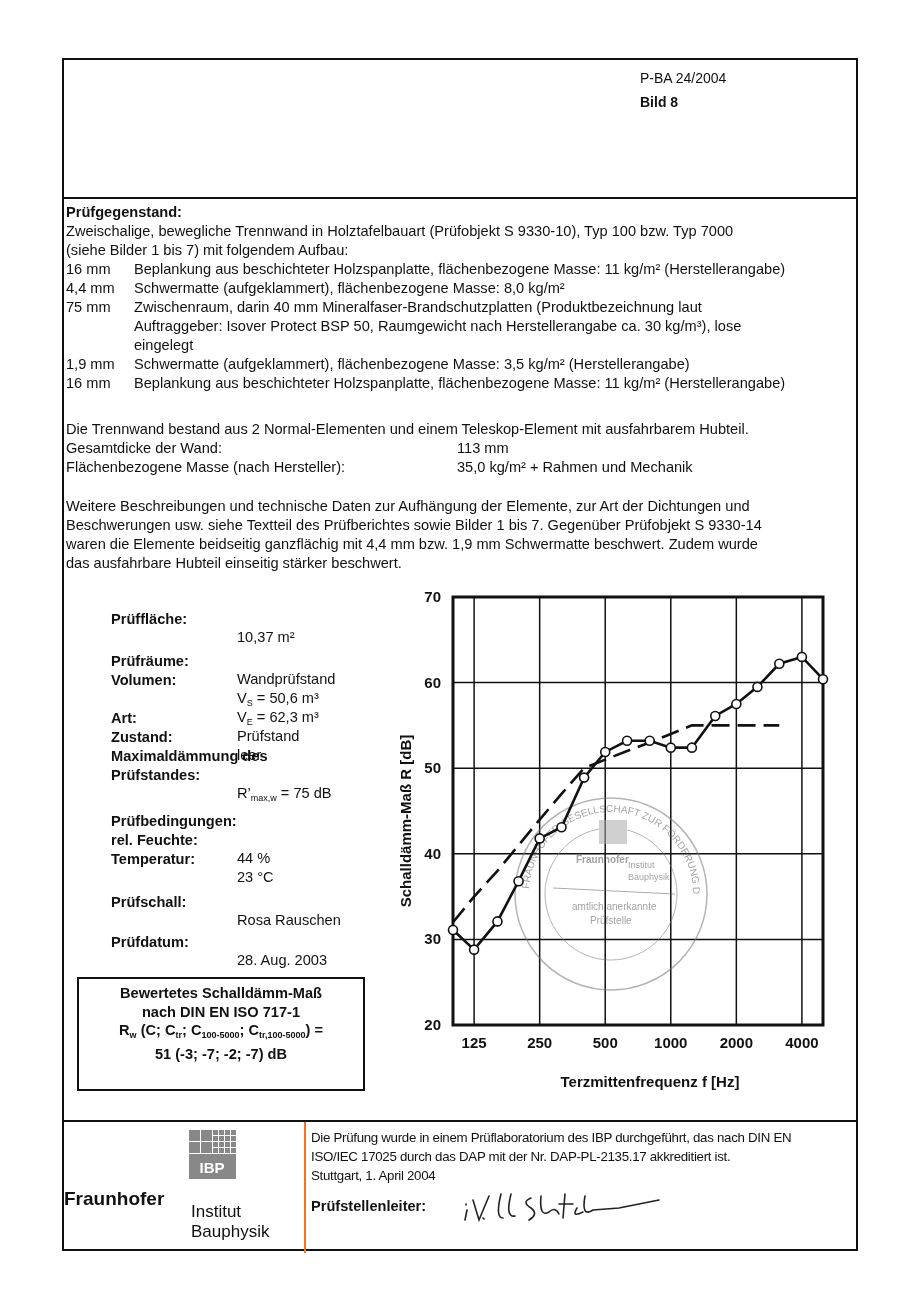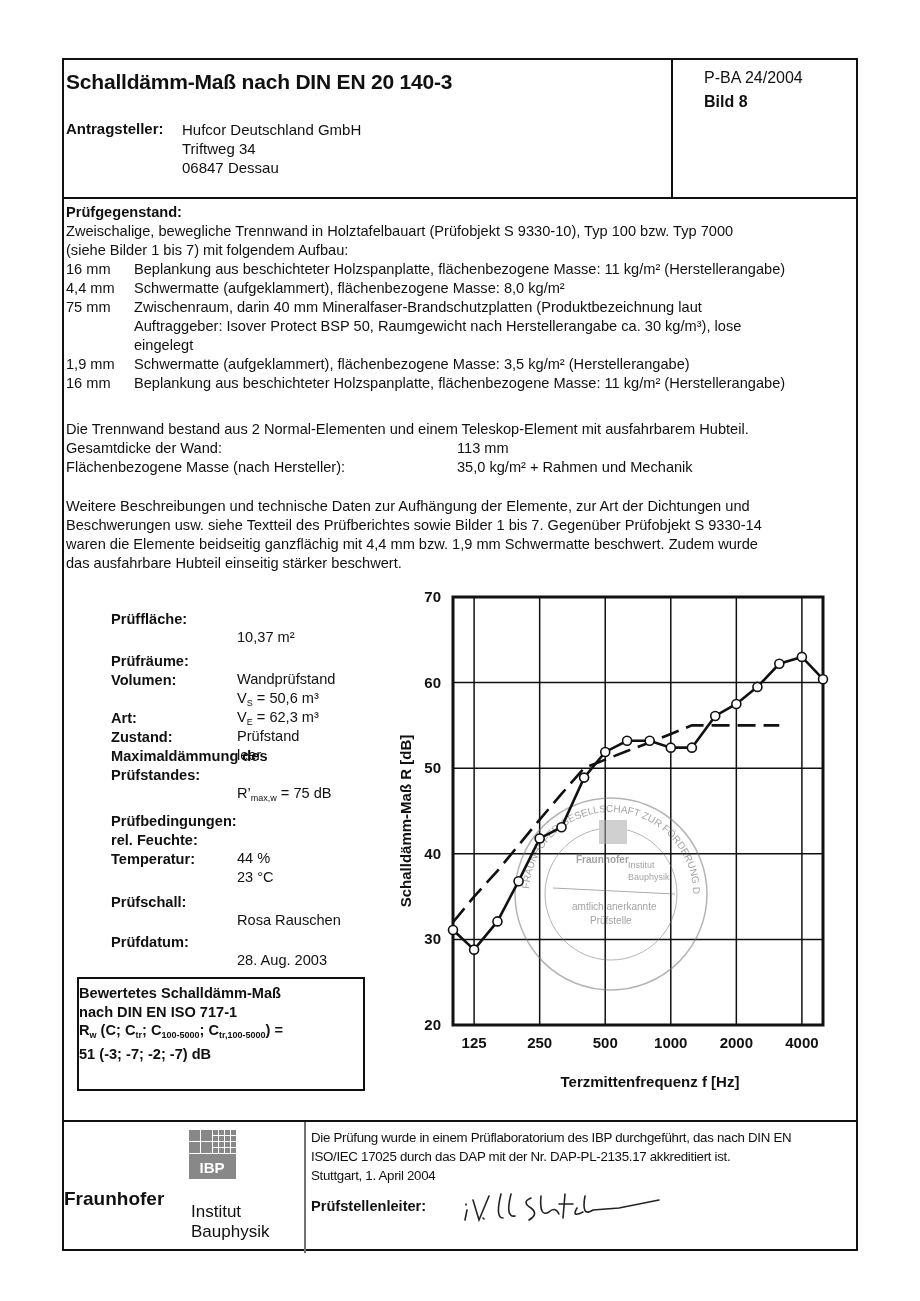--- a/index.html
+++ b/index.html
@@ -3,56 +3,47 @@
 <meta charset="utf-8">
 <style>
   html, body { margin:0; padding:0; background:#fff; }
   body { width:920px; height:1301px; position:relative; font-family:"Liberation Sans", sans-serif; color:#111; overflow:hidden; }
   .frame { position:absolute; left:62px; top:58px; width:796px; height:1193px; border:2px solid #111; box-sizing:border-box; }
   .hdr { position:absolute; left:0; top:0; width:792px; height:137px; border-bottom:2px solid #111; }
   .hdr-left { position:absolute; left:0; top:0; width:607px; height:137px; border-right:2px solid #111; }
   .title { position:absolute; left:2px; top:10px; font-weight:bold; font-size:21px; letter-spacing:-0.2px; }
   .appl-label { position:absolute; left:2px; top:60px; font-weight:bold; font-size:15px; }
   .appl-lines { position:absolute; left:118px; top:60px; font-size:15px; line-height:19px; }
-  .hdr-right { position:absolute; left:640px; top:6px; font-size:16px; line-height:24px; }
+  .hdr-right { position:absolute; left:576px; top:6px; font-size:14px; line-height:24px; }
   .hdr-right .b { font-weight:bold; }
   .body-sec { position:absolute; left:0; top:139px; width:792px; font-size:14.6px; line-height:18.6px; }
   .pg-h { position:absolute; left:2px; top:4px; font-weight:bold; }
   .line { position:absolute; left:2px; white-space:nowrap; }
   .col2 { position:absolute; white-space:nowrap; }
   .info { position:absolute; font-size:14.6px; }
   .info .lab { position:absolute; left:0; font-weight:bold; white-space:nowrap;margin-left:35px; }
   .info .val { position:absolute; left:161px; white-space:nowrap;margin-top:18px; }
   .sub { font-size:9px; vertical-align:-3px; }
-  .rwbox { position:absolute; left:13px; top:917px; width:288px; height:114px; border:2px solid #111; box-sizing:border-box; font-weight:bold; font-size:14.6px; line-height:18.5px; padding-top:5px; }
+  .rwbox { position:absolute; left:13px; top:917px; width:288px; height:114px; border:2px solid #111; box-sizing:border-box; text-align:center; font-weight:bold; font-size:14.6px; line-height:18.5px; padding-top:5px; }
   .ftr { position:absolute; left:0; top:1060px; width:792px; height:131px; border-top:2px solid #111; }
-  .ftr-left { position:absolute; left:0; top:0; width:240px; height:131px; border-right:2px solid #737373; }
+  .ftr-left { position:absolute; left:0; top:0; width:240px; height:131px; border-right:2px solid #f97316; }
   .fh { position:absolute; left:0; top:66px; font-weight:bold; font-size:19px; }
   .inst { position:absolute; left:127px; top:80px; font-size:17px; line-height:20px; }
   .ibp { position:absolute; left:125px; top:8px; width:52px; height:49px; }
   .ftr-text { position:absolute; left:247px; top:6px; font-size:13.3px; line-height:19px; letter-spacing:-0.3px; white-space:nowrap; }
   .sig-lab { position:absolute; left:247px; top:76px; font-weight:bold; font-size:14.6px; }
   .sig { position:absolute; left:395px; top:66px; }
   .chart { position:absolute; left:0; top:0; }
 </style>
 </head>
 <body>
 
 <div class="frame">
 
   <div class="hdr">
-    <div class="hdr-left">
-      <div class="title">Schalldämm-Maß nach DIN EN 20 140-3</div>
-      <div class="appl-label">Antragsteller:</div>
-      <div class="appl-lines">
-        <div>Hufcor Deutschland GmbH</div>
-        <div>Triftweg 34</div>
-        <div>06847 Dessau</div>
-      </div>
-    </div>
     <div class="hdr-right">
       <div>P-BA 24/2004</div>
       <div class="b">Bild 8</div>
     </div>
   </div>
 
   <div class="body-sec">
     <div class="pg-h">Prüfgegenstand:</div>
     <div class="line" style="top:23px">Zweischalige, bewegliche Trennwand in Holztafelbauart (Prüfobjekt S 9330-10), Typ 100 bzw. Typ 7000</div>
     <div class="line" style="top:42px">(siehe Bilder 1 bis 7) mit folgendem Aufbau:</div>

